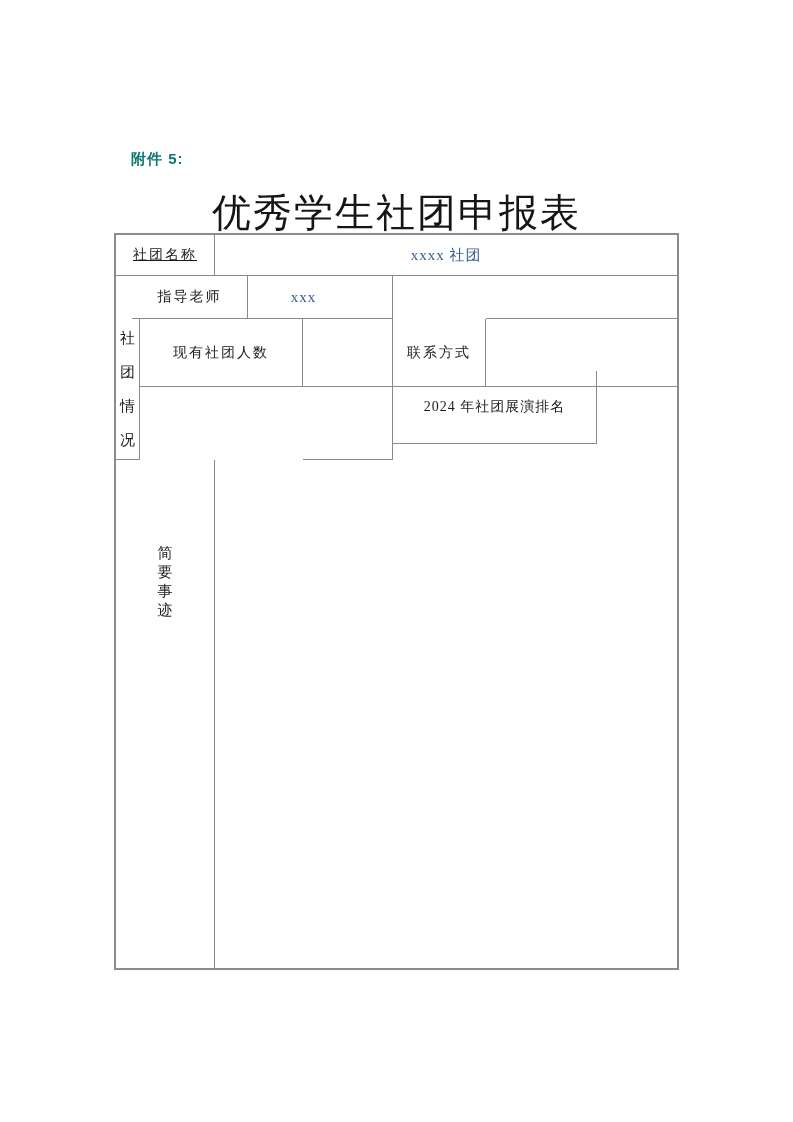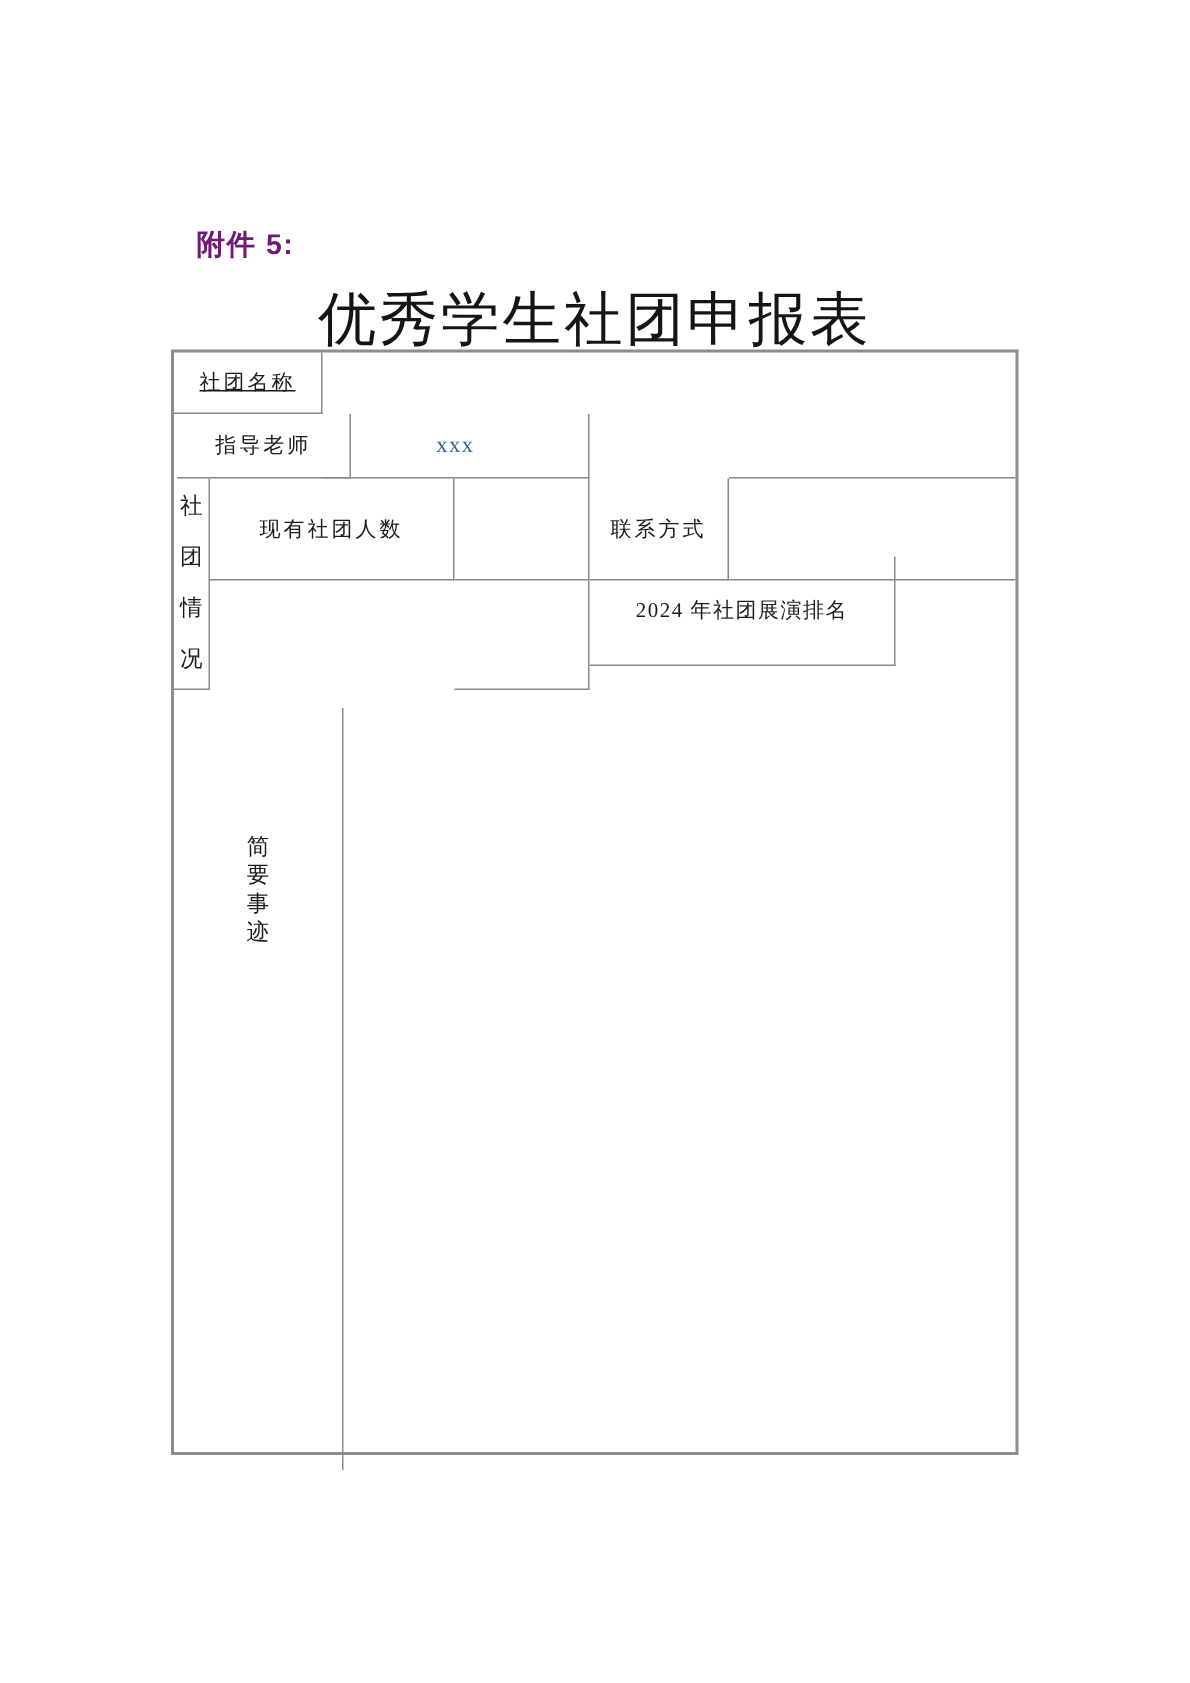--- a/index.html
+++ b/index.html
@@ -13,21 +13,21 @@
     width:793px;height:1122px;
     background:#ffffff;
     font-family:"Liberation Serif","DejaVu Serif",serif;
     color:var(--ink);
     position:relative;
     overflow:hidden;
   }
   .attachment{
     position:absolute;left:131px;top:150px;
     font-family:"Liberation Sans","DejaVu Sans",sans-serif;
-    font-weight:bold;font-size:19px;color:#701a75;
+    font-weight:bold;font-size:15px;color:#0f766e;
     letter-spacing:1px;
   }
   .doc-title{
     position:absolute;left:0;top:186px;width:793px;
     text-align:center;
     font-size:39px;letter-spacing:2px;color:#151515;
   }
   .form-table{
     position:absolute;left:114px;top:233px;
     width:565px;height:737px;
@@ -55,46 +55,47 @@
     word-break:break-all;text-align:center;
     font-size:15px;color:var(--ink);
   }
   .deeds-cell{
     align-items:flex-start;
     padding-top:84px;
   }
   
   .a1{left:0;top:0;width:99px;height:41px;text-decoration:underline;}
   .b1{left:99px;top:0;width:462px;height:41px;}
-  .a2{left:2px;top:41px;width:116px;height:43px;}
+  .a2{left:16px;top:41px;width:116px;height:43px;}
   .b2{left:99px;top:41px;width:178px;height:43px;}
   .c2{left:277px;top:41px;width:93px;height:43px;}
   .d2{left:370px;top:41px;width:191px;height:43px;}
   .nn{left:0;top:84px;width:24px;height:141px;}
   .a3{left:24px;top:84px;width:163px;height:68px;}
   .b3{left:187px;top:84px;width:90px;height:68px;}
   .c3{left:277px;top:84px;width:93px;height:68px;}
   .d3{left:370px;top:84px;width:191px;height:68px;}
   .a4{left:24px;top:152px;width:163px;height:73px;}
   .b4{left:187px;top:152px;width:90px;height:73px;}
   .c4{left:277px;top:136px;width:204px;height:73px;}
   .d4{left:481px;top:152px;width:80px;height:73px;}
-  .a5{left:0;top:237px;width:113px;height:508px;}
+  .a5{left:0;top:225px;width:99px;height:508px;}
   .b5{left:99px;top:225px;width:462px;height:508px;}
 </style>
 </head>
 <body>
 
 <div class="attachment">附件 5:</div>
 
 <div class="doc-title">优秀学生社团申报表</div>
 
 <div class="form-table">
 
   <div class="cell a1 br bb lbl">社团名称</div>
+  <div class="cell b1 bb val">xxxx 社团</div>
 
   <div class="cell a2 br bb lbl">指导老师</div>
   <div class="cell b2 br bb val">xxx</div>
   <div class="cell d2 bb val"></div>
 
   <div class="cell nn br bb">
     <span class="vtext">社团情况</span>
   </div>
 
   <div class="cell a3 br bb lbl">现有社团人数</div>

